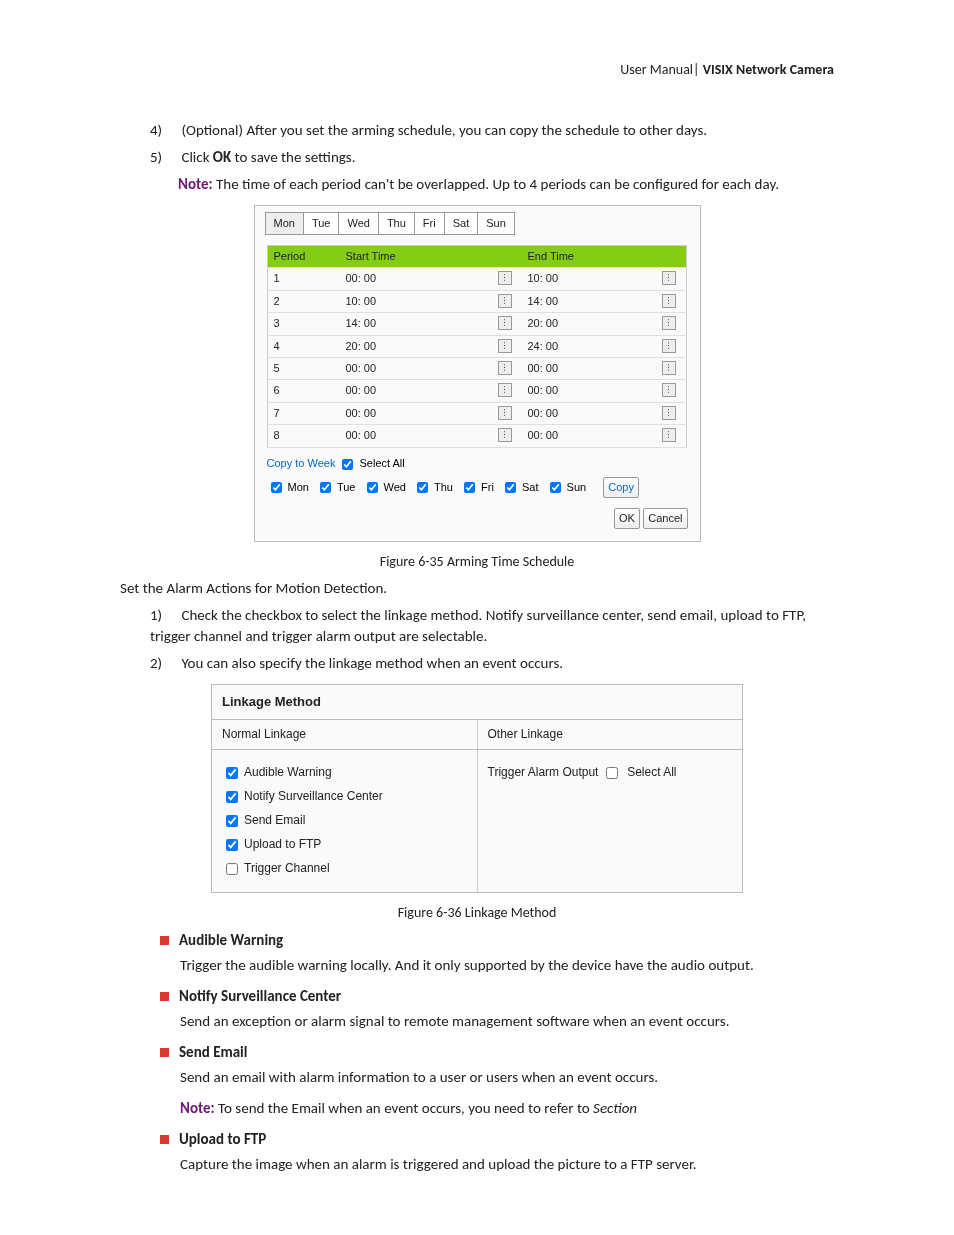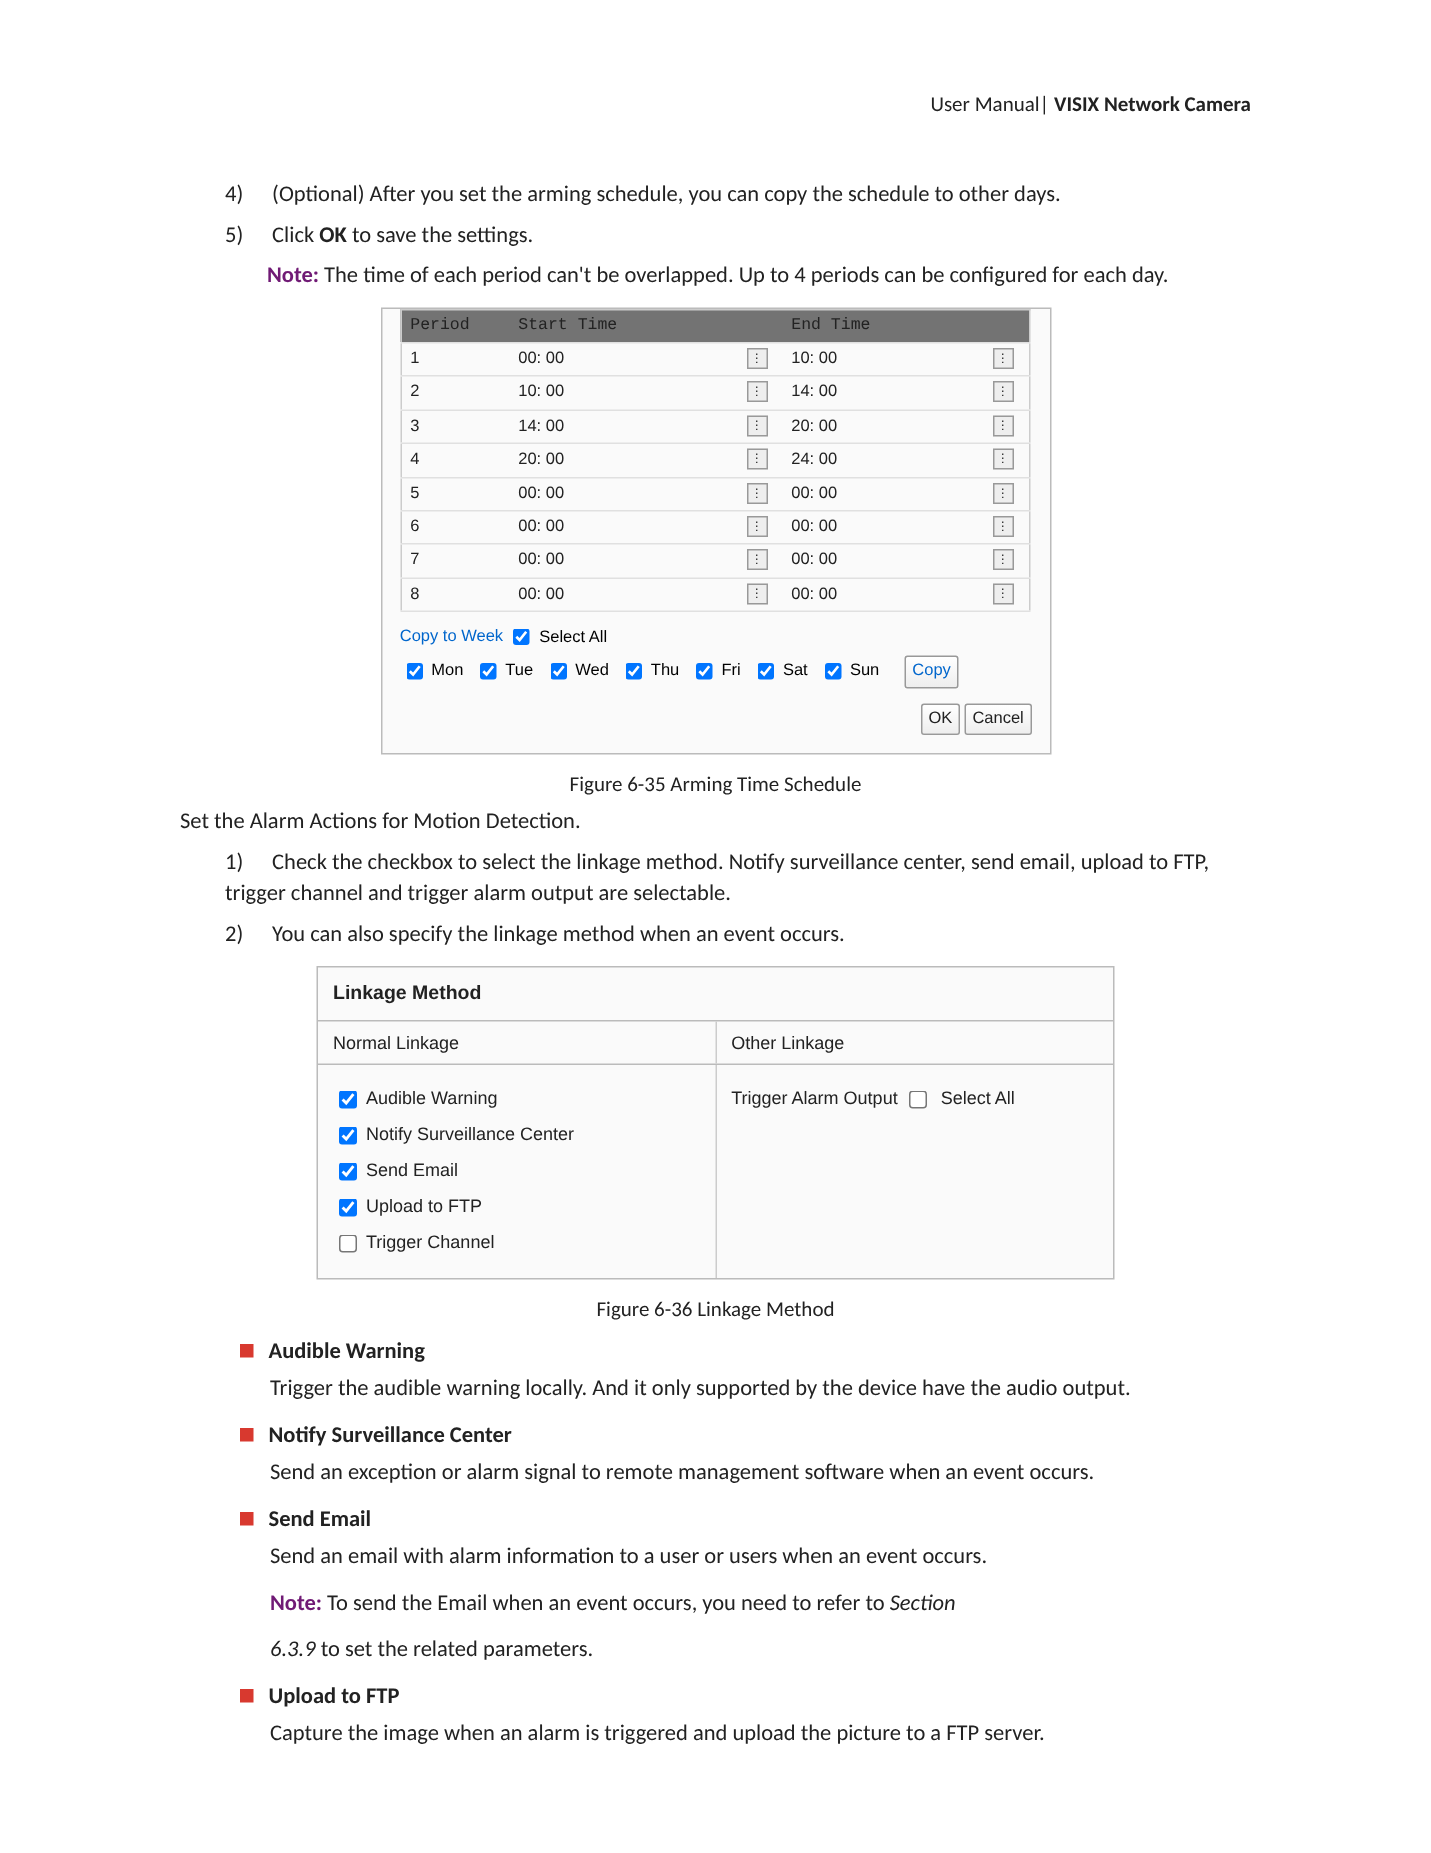--- a/index.html
+++ b/index.html
@@ -51,21 +51,21 @@
     width: 420px; margin: 0 12px; border-collapse: collapse;
     border: 1px solid #ccc;
   }
   table.sched th, table.sched td {
     border-bottom: 1px solid #e0e0e0;
     padding: 3px 6px;
     text-align: left;
     font-size: 11px;
     font-weight: normal;
   }
-  table.sched th { background: #737373; font-family: Liberation Mono, monospace; }
+  table.sched th { background: #84cc16; }
   .clock-icon {
     display: inline-block; width: 12px; height: 12px;
     border: 1px solid #999; background: #eee;
     vertical-align: middle; float: right; margin-right: 4px;
     font-size: 8px; text-align: center; line-height: 12px;
   }
   .cell-start, .cell-end { position: relative; }
   .copy-row { margin: 8px 12px; font-size: 11px; color: #06c; }
   .copy-row input[type=checkbox] {
     width: 11px; height: 11px; vertical-align: middle;
@@ -123,20 +123,21 @@
 </div>
 <div class="ol-item">
   <span class="num">5)</span>
   <span>Click </span><span class="bold">OK</span><span> to save the settings.</span>
 </div>
 <div class="indent">
   <span class="note">Note:</span><span> The time of each period can't be overlapped. Up to 4 periods can be configured for each day.</span>
 </div>
 
 <div class="fig-box fig1">
+  <div class="day-tabs" id="day-tabs"><span class="active">Mon</span><span>Tue</span><span>Wed</span><span>Thu</span><span>Fri</span><span>Sat</span><span>Sun</span></div>
   <table class="sched">
     <thead>
       <tr>
         <th style="width:60px">Period</th>
         <th style="width:170px">Start Time</th>
         <th>End Time</th>
       </tr>
     </thead>
     <tbody id="sched-body">
         <tr>
@@ -230,16 +231,15 @@
 <div class="fig-caption">Figure 6-36 Linkage Method</div>
 
 <div id="sections">
     <div class="sec-item"><span class="bullet-sq"></span><span class="bold">Audible Warning</span></div>
     <div class="sec-body">Trigger the audible warning locally. And it only supported by the device have the audio output.</div>
     <div class="sec-item"><span class="bullet-sq"></span><span class="bold">Notify Surveillance Center</span></div>
     <div class="sec-body">Send an exception or alarm signal to remote management software when an event occurs.</div>
     <div class="sec-item"><span class="bullet-sq"></span><span class="bold">Send Email</span></div>
     <div class="sec-body">Send an email with alarm information to a user or users when an event occurs.</div>
     <div class="sec-body"><span class="note">Note:</span> To send the Email when an event occurs, you need to refer to <span class="italic">Section</span></div>
-    <div class="sec-body italic" style="font-style: normal;"><span style="font-style:italic">6.3.9</span>  to set the related parameters.</div>
     <div class="sec-item"><span class="bullet-sq"></span><span class="bold">Upload to FTP</span></div>
     <div class="sec-body">Capture the image when an alarm is triggered and upload the picture to a FTP server.</div>
   </div>
 
 </body></html>

